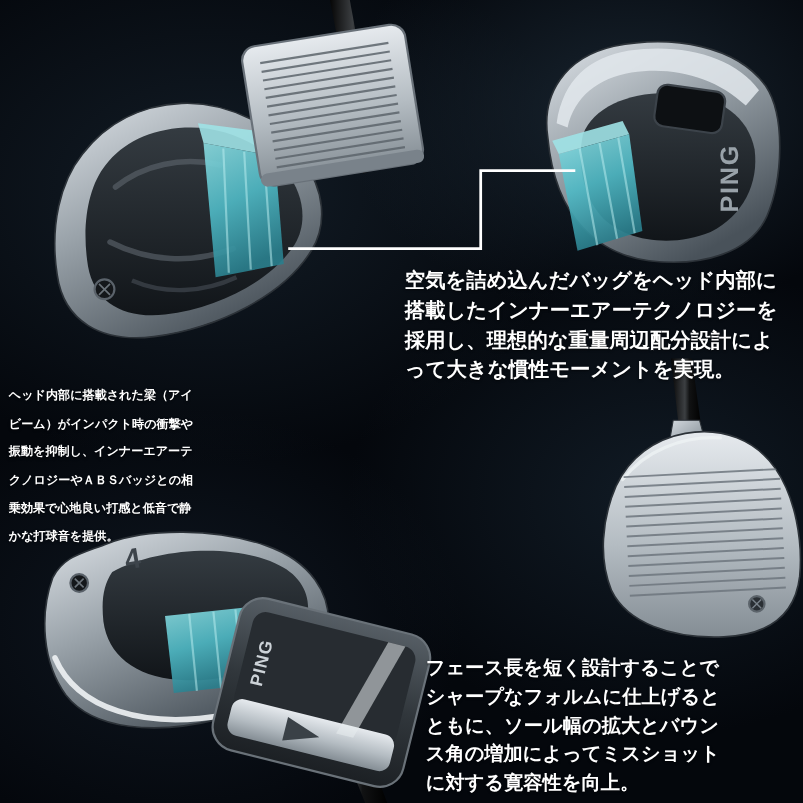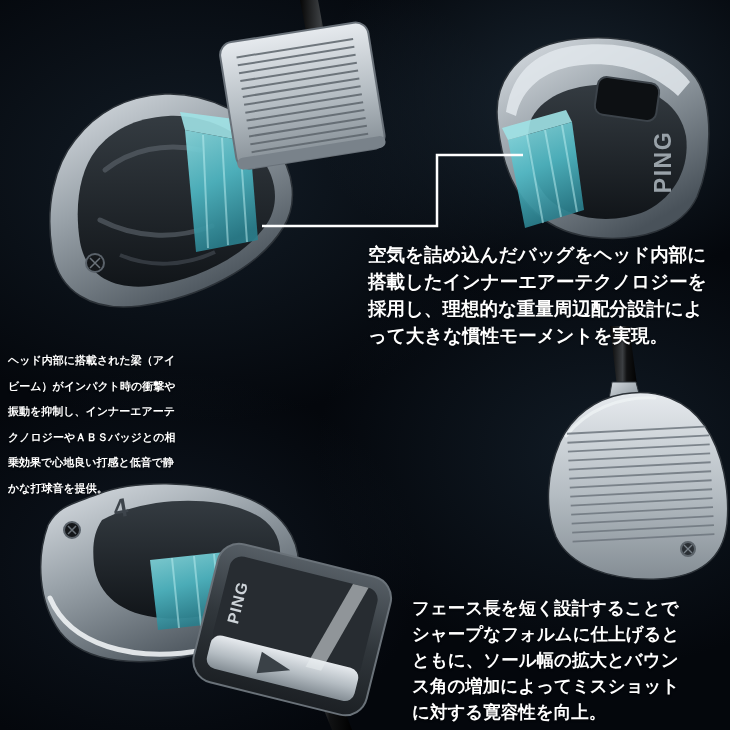--- a/index.html
+++ b/index.html
@@ -19,21 +19,21 @@
   .annotation{
     position:absolute;
     color:#ffffff;
     white-space:pre-line;
     font-weight:600;
     text-shadow:0 1px 2px rgba(0,0,0,.6);
     font-family:Liberation Mono, monospace;
   }
   .annotation.inner-air{left:368px;top:243px;width:354px;font-size:18.5px;line-height:27px;}
   .annotation.i-beam{left:8px;top:336px;width:258px;font-size:11px;line-height:25.5px;margin-top:13px;}
-  .annotation.face-design{left:412px;top:596px;width:316px;font-size:17.5px;line-height:26px;}
+  .annotation.face-design{left:387px;top:596px;width:316px;font-size:17.5px;line-height:26px;}
 </style>
 </head>
 <body>
 
 <div class="canvas">
 
   <svg class="scene" width="730" height="730" viewBox="0 0 730 730">
     <defs>
       <linearGradient id="silverBody" x1="0" y1="0" x2="0.6" y2="1">
         <stop offset="0" stop-color="#dde2e7"></stop>

